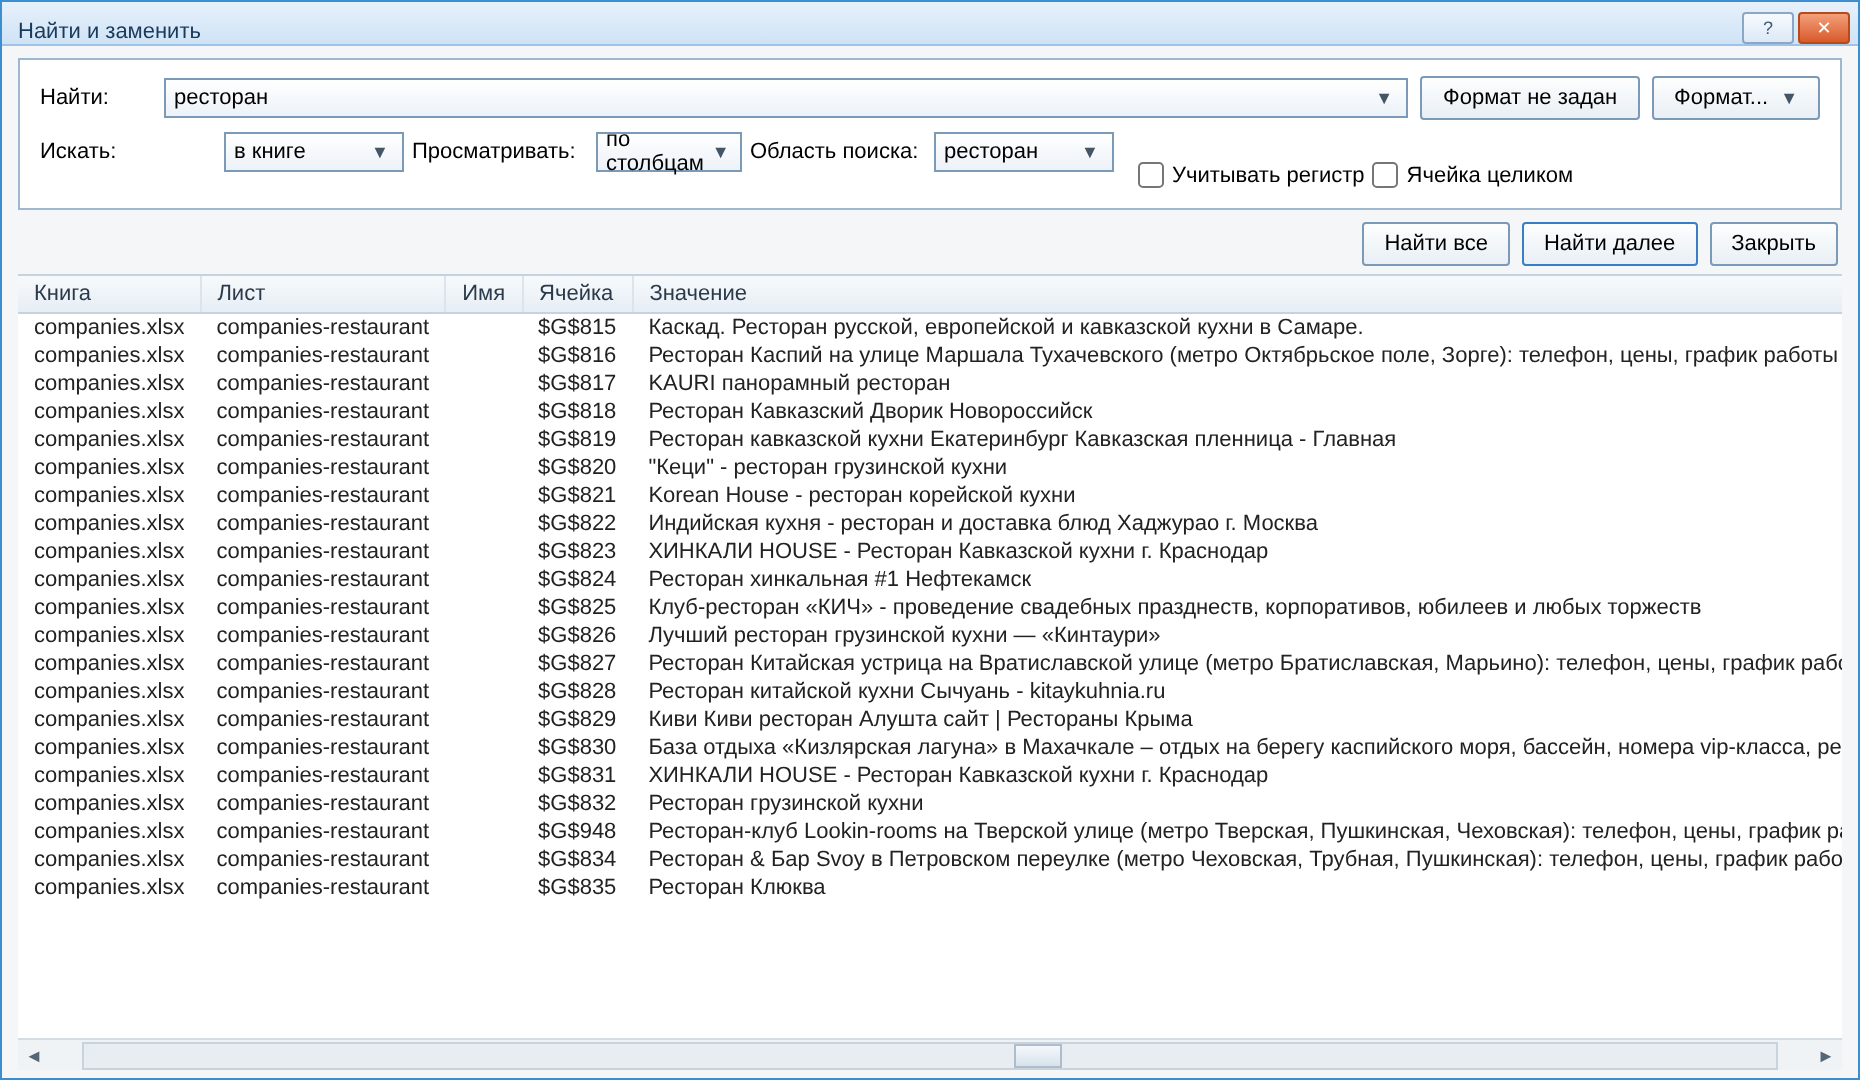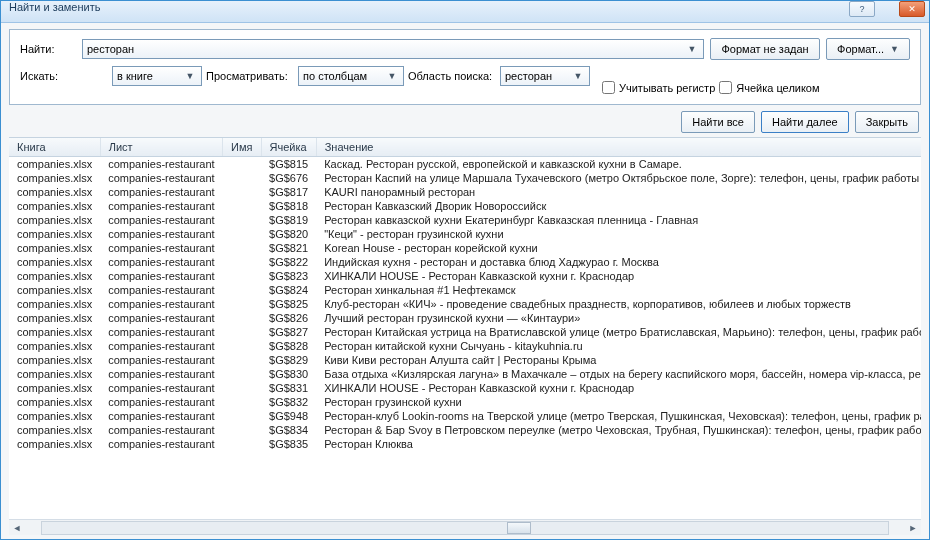--- a/index.html
+++ b/index.html
@@ -1,18 +1,18 @@
 <!DOCTYPE html>
 <html><head>
 <meta charset="utf-8">
 <style>
 * { box-sizing: border-box; margin: 0; padding: 0; font-family: "Segoe UI", Tahoma, sans-serif; font-size: 11px; }
 html, body { width: 930px; height: 540px; background: #d6e5f3; overflow: hidden; }
 .window { width: 930px; height: 540px; border: 1px solid #3b8fd1; background: #fff; display: flex; flex-direction: column; }
-.titlebar { height: 22px; background: linear-gradient(#e7f1fb,#cfe3f6); display: flex; align-items: flex-start; padding: 0 4px; border-bottom: 1px solid #9ec3e6; gap: 22px; }
+.titlebar { height: 22px; background: linear-gradient(#e7f1fb,#cfe3f6); display: flex; align-items: flex-end; padding: 0 4px; border-bottom: 1px solid #9ec3e6; }
 .titlebar .title { flex: 1; color: #1a3a5a; padding-left: 4px; }
 .titlebar .winbtn { width: 26px; height: 16px; margin-left: 2px; border: 1px solid #8aa8c6; border-radius: 2px; background: linear-gradient(#f6fafe,#dde9f5); display: flex; align-items: center; justify-content: center; font-size: 9px; color: #3a5a7a; cursor: pointer; }
 .titlebar .winbtn.close { background: linear-gradient(#f3a07a,#d85a2a); color: #fff; border-color: #b84a1a; }
 .body { flex: 1; padding: 6px 8px 4px 8px; display: flex; flex-direction: column; background: #f4f6f8; overflow: hidden; }
 .tabs { display: flex; height: 22px; }
 .tab { padding: 3px 12px; border: 1px solid #9fb8cf; border-bottom: none; background: linear-gradient(#f0f5fa,#dfe9f3); margin-right: 2px; border-radius: 3px 3px 0 0; cursor: pointer; position: relative; top: 1px; }
 .tab.active { background: #fff; z-index: 2; }
 .panel { border: 1px solid #9fb8cf; background: #fff; padding: 8px 10px 10px 10px; display: flex; flex-direction: column; gap: 6px; }
 .row { display: flex; align-items: center; gap: 6px; }
 .lbl { width: 86px; text-align: left; }
@@ -65,21 +65,21 @@
         <div style="display:flex;flex-direction:row;gap:4px">
           <div class="row">
             <span class="lbl">Искать:</span>
             <div class="combo" style="width:90px">
               <span>в книге</span>
                 <span class="dd">▼</span>
             </div>
           </div>
           <div class="row">
             <span class="lbl">Просматривать:</span>
-            <div class="combo" style="width:106px">
+            <div class="combo" style="width:73px">
               <span>по столбцам</span>
                 <span class="dd">▼</span>
             </div>
           </div>
           <div class="row">
             <span class="lbl">Область поиска:</span>
             <div class="combo" style="width:90px">
               <span>ресторан</span>
                 <span class="dd">▼</span>
             </div>
@@ -121,21 +121,21 @@
                 <td>companies.xlsx</td>
                 <td>companies-restaurant</td>
                 <td></td>
                 <td>$G$815</td>
                 <td>Каскад. Ресторан русской, европейской и кавказской кухни в Самаре.</td>
               </tr>
               <tr>
                 <td>companies.xlsx</td>
                 <td>companies-restaurant</td>
                 <td></td>
-                <td>$G$676</td>
+                <td>$G$816</td>
                 <td>Ресторан Каспий на улице Маршала Тухачевского (метро Октябрьское поле, Зорге): телефон, цены, график работы</td>
               </tr>
               <tr>
                 <td>companies.xlsx</td>
                 <td>companies-restaurant</td>
                 <td></td>
                 <td>$G$817</td>
                 <td>KAURI панорамный ресторан</td>
               </tr>
               <tr>

